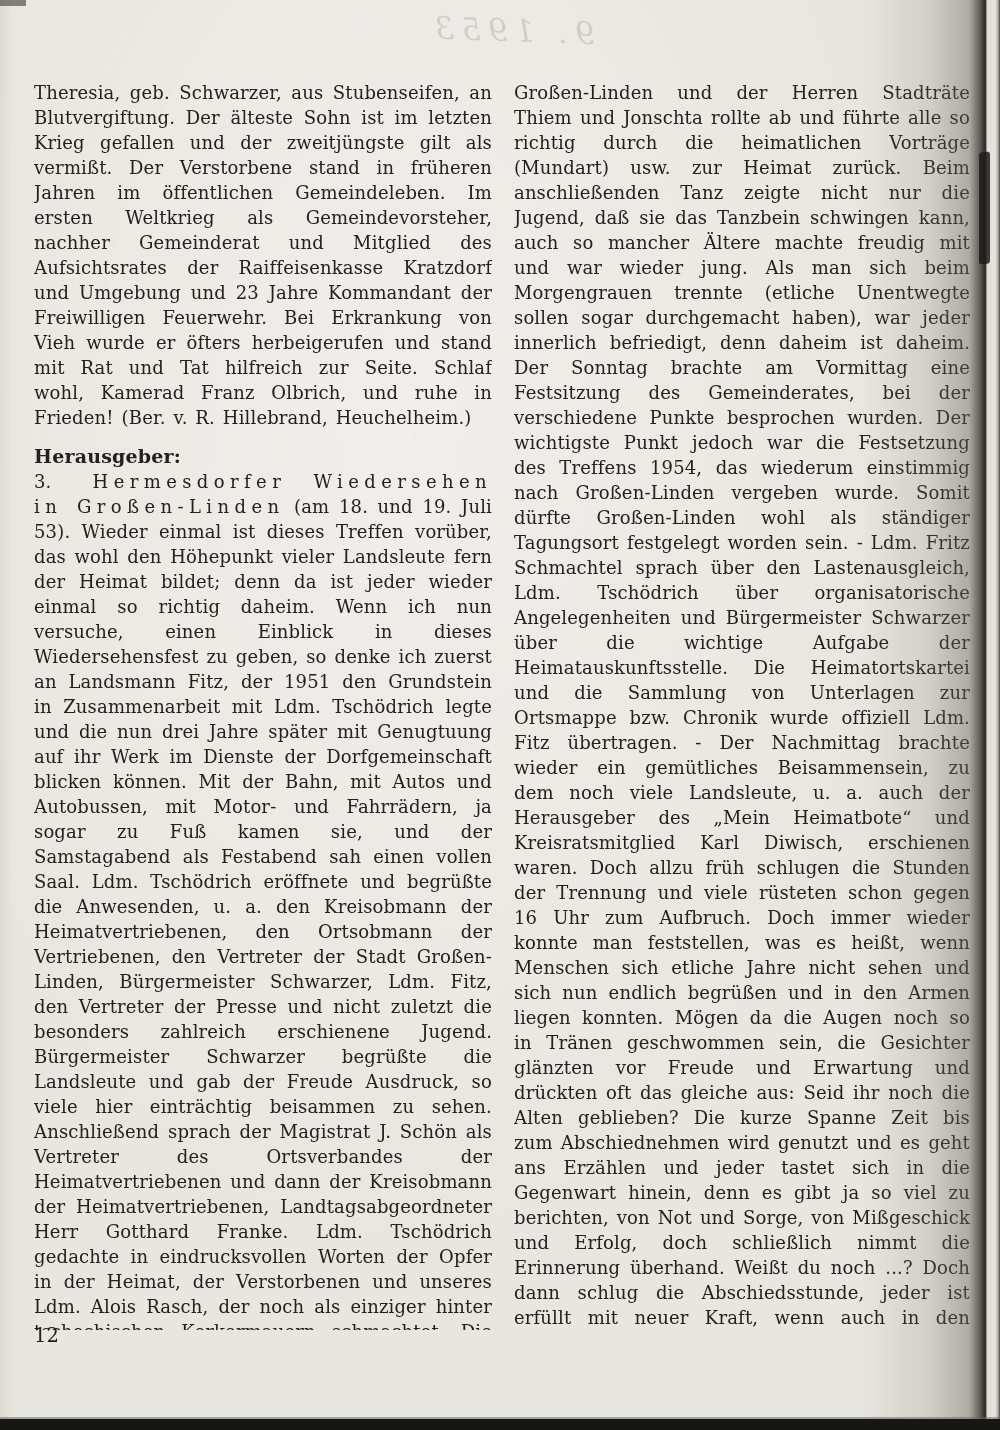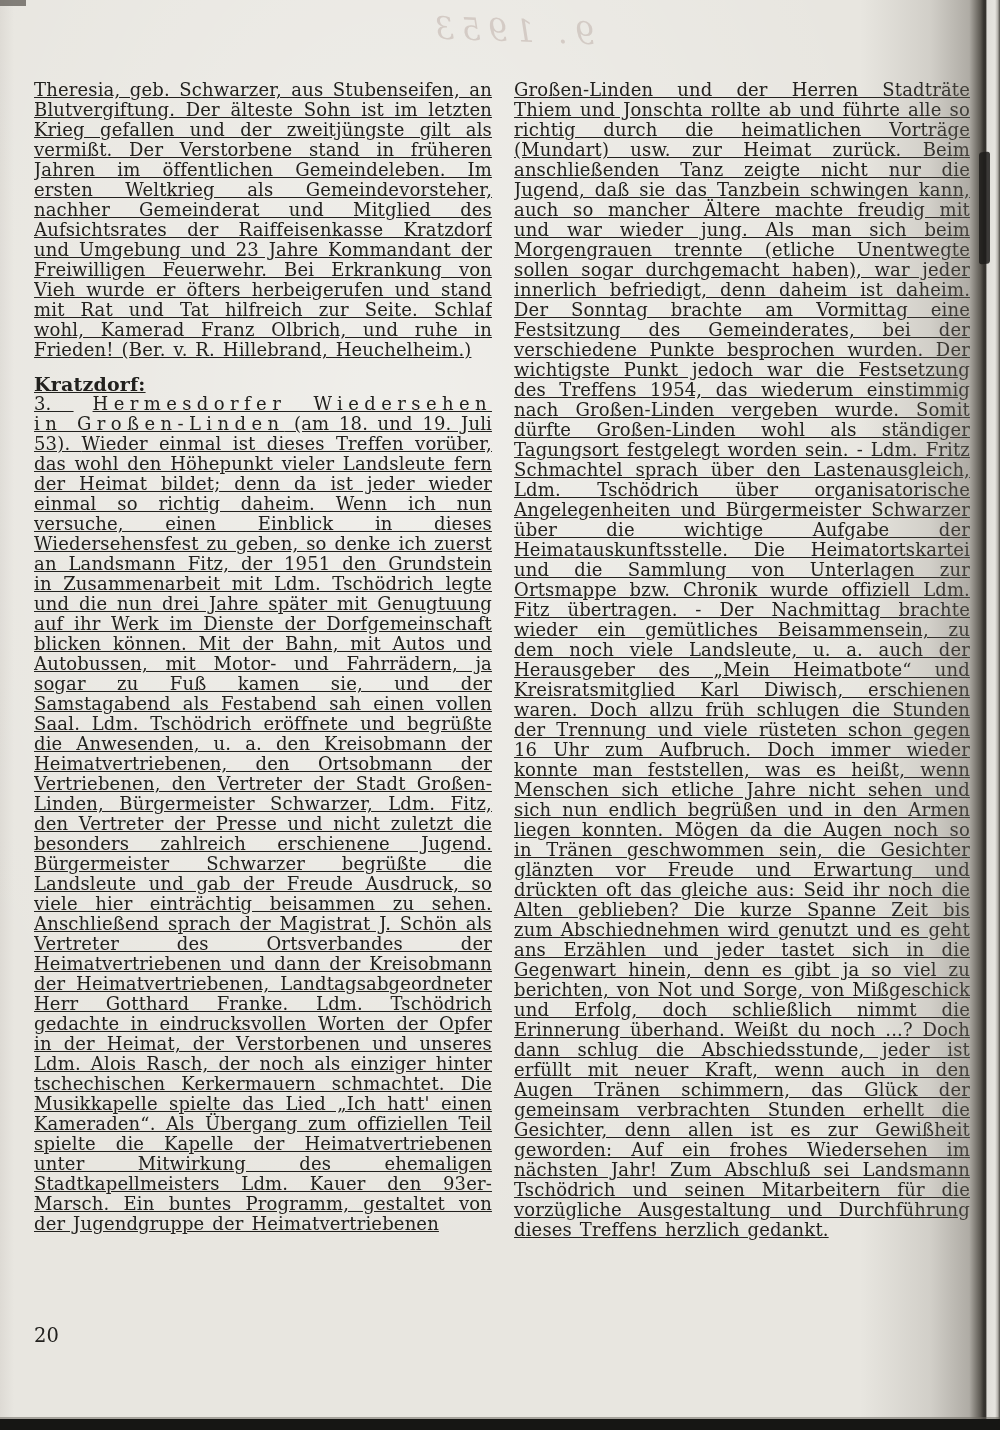--- a/index.html
+++ b/index.html
@@ -55,25 +55,24 @@
     color: #b4a29b; opacity: 0.42;
     transform: scaleX(-1) rotate(-2deg);
     font-style: italic;
     pointer-events: none;
   }
   
   .col {
     position: absolute; top: 80px;
     text-align: justify;
     font-size: 18px;
-    line-height: 20px;
+    line-height: 25px;
     word-spacing: 2px;
     letter-spacing: 0.15px;
     color: #22211e;
-    text-decoration: underline;
   }
   .col p { margin: 0; }
   .col-left  { left: 34px;  width: 458px; height: 1250px; overflow: hidden; }
   .col-right { left: 514px; width: 456px; height: 1250px; overflow: hidden; }
   .obituary { margin-bottom: 14px !important; }
   .section-heading {
     font-weight: bold;
     font-size: 19px;
     margin: 0 0 3px 0;
     text-align: left;
@@ -87,29 +86,29 @@
 </style>
 </head>
 <body>
 
 <div class="page">
 
   <div class="handwritten">9. 1953</div>
 
   <div class="col col-left">
     <p class="obituary">Theresia, geb. Schwarzer, aus Stubenseifen, an Blutvergiftung. Der älteste Sohn ist im letzten Krieg gefallen und der zweitjüngste gilt als vermißt. Der Verstorbene stand in früheren Jahren im öffentlichen Gemeindeleben. Im ersten Weltkrieg als Gemeindevorsteher, nachher Gemeinderat und Mitglied des Aufsichtsrates der Raiffeisenkasse Kratzdorf und Umgebung und 23 Jahre Kommandant der Freiwilligen Feuerwehr. Bei Erkrankung von Vieh wurde er öfters herbeigerufen und stand mit Rat und Tat hilfreich zur Seite. Schlaf wohl, Kamerad Franz Olbrich, und ruhe in Frieden! (Ber. v. R. Hillebrand, Heuchelheim.)</p>
-    <p class="section-heading">Kratzdorf:</p>
+    <p class="section-heading">Herausgeber:</p>
     <p class="article"><span>3. </span><span class="spaced">Hermesdorfer Wiedersehen in Großen-Linden</span><span> (am 18. und 19. Juli 53). </span><span>Wieder einmal ist dieses Treffen vorüber, das wohl den Höhepunkt vieler Landsleute fern der Heimat bildet; denn da ist jeder wieder einmal so richtig daheim. Wenn ich nun versuche, einen Einblick in dieses Wiedersehensfest zu geben, so denke ich zuerst an Landsmann Fitz, der 1951 den Grundstein in Zusammenarbeit mit Ldm. Tschödrich legte und die nun drei Jahre später mit Genugtuung auf ihr Werk im Dienste der Dorfgemeinschaft blicken können. Mit der Bahn, mit Autos und Autobussen, mit Motor- und Fahrrädern, ja sogar zu Fuß kamen sie, und der Samstagabend als Festabend sah einen vollen Saal. Ldm. Tschödrich eröffnete und begrüßte die Anwesenden, u. a. den Kreisobmann der Heimatvertriebenen, den Ortsobmann der Vertriebenen, den Vertreter der Stadt Großen-Linden, Bürgermeister Schwarzer, Ldm. Fitz, den Vertreter der Presse und nicht zuletzt die besonders zahlreich erschienene Jugend. Bürgermeister Schwarzer begrüßte die Landsleute und gab der Freude Ausdruck, so viele hier einträchtig beisammen zu sehen. Anschließend sprach der Magistrat J. Schön als Vertreter des Ortsverbandes der Heimatvertriebenen und dann der Kreisobmann der Heimatvertriebenen, Landtagsabgeordneter Herr Gotthard Franke. Ldm. Tschödrich gedachte in eindrucksvollen Worten der Opfer in der Heimat, der Verstorbenen und unseres Ldm. Alois Rasch, der noch als einziger hinter tschechischen Kerkermauern schmachtet. Die Musikkapelle spielte das Lied „Ich hatt' einen Kameraden“. Als Übergang zum offiziellen Teil spielte die Kapelle der Heimatvertriebenen unter Mitwirkung des ehemaligen Stadtkapellmeisters Ldm. Kauer den 93er-Marsch. Ein buntes Programm, gestaltet von der Jugendgruppe der Heimatvertriebenen</span></p>
   </div>
 
   <div class="col col-right">
     <p>Großen-Linden und der Herren Stadträte Thiem und Jonschta rollte ab und führte alle so richtig durch die heimatlichen Vorträge (Mundart) usw. zur Heimat zurück. Beim anschließenden Tanz zeigte nicht nur die Jugend, daß sie das Tanzbein schwingen kann, auch so mancher Ältere machte freudig mit und war wieder jung. Als man sich beim Morgengrauen trennte (etliche Unentwegte sollen sogar durchgemacht haben), war jeder innerlich befriedigt, denn daheim ist daheim. Der Sonntag brachte am Vormittag eine Festsitzung des Gemeinderates, bei der verschiedene Punkte besprochen wurden. Der wichtigste Punkt jedoch war die Festsetzung des Treffens 1954, das wiederum einstimmig nach Großen-Linden vergeben wurde. Somit dürfte Großen-Linden wohl als ständiger Tagungsort festgelegt worden sein. - Ldm. Fritz Schmachtel sprach über den Lastenausgleich, Ldm. Tschödrich über organisatorische Angelegenheiten und Bürgermeister Schwarzer über die wichtige Aufgabe der Heimatauskunftsstelle. Die Heimatortskartei und die Sammlung von Unterlagen zur Ortsmappe bzw. Chronik wurde offiziell Ldm. Fitz übertragen. - Der Nachmittag brachte wieder ein gemütliches Beisammensein, zu dem noch viele Landsleute, u. a. auch der Herausgeber des „Mein Heimatbote“ und Kreisratsmitglied Karl Diwisch, erschienen waren. Doch allzu früh schlugen die Stunden der Trennung und viele rüsteten schon gegen 16 Uhr zum Aufbruch. Doch immer wieder konnte man feststellen, was es heißt, wenn Menschen sich etliche Jahre nicht sehen und sich nun endlich begrüßen und in den Armen liegen konnten. Mögen da die Augen noch so in Tränen geschwommen sein, die Gesichter glänzten vor Freude und Erwartung und drückten oft das gleiche aus: Seid ihr noch die Alten geblieben? Die kurze Spanne Zeit bis zum Abschiednehmen wird genutzt und es geht ans Erzählen und jeder tastet sich in die Gegenwart hinein, denn es gibt ja so viel zu berichten, von Not und Sorge, von Mißgeschick und Erfolg, doch schließlich nimmt die Erinnerung überhand. Weißt du noch ...? Doch dann schlug die Abschiedsstunde, jeder ist erfüllt mit neuer Kraft, wenn auch in den Augen Tränen schimmern, das Glück der gemeinsam verbrachten Stunden erhellt die Gesichter, denn allen ist es zur Gewißheit geworden: Auf ein frohes Wiedersehen im nächsten Jahr! Zum Abschluß sei Landsmann Tschödrich und seinen Mitarbeitern für die vorzügliche Ausgestaltung und Durchführung dieses Treffens herzlich gedankt.</p>
 
   </div>
 
-  <div class="page-number">20</div>
+  <div class="page-number">12</div>
 
   <div class="right-shadow"></div>
   <div class="binding-mark"></div>
   <div class="bottom-bar"></div>
   <div class="topleft-mark"></div>
 
 </div>
 
 </body></html>

